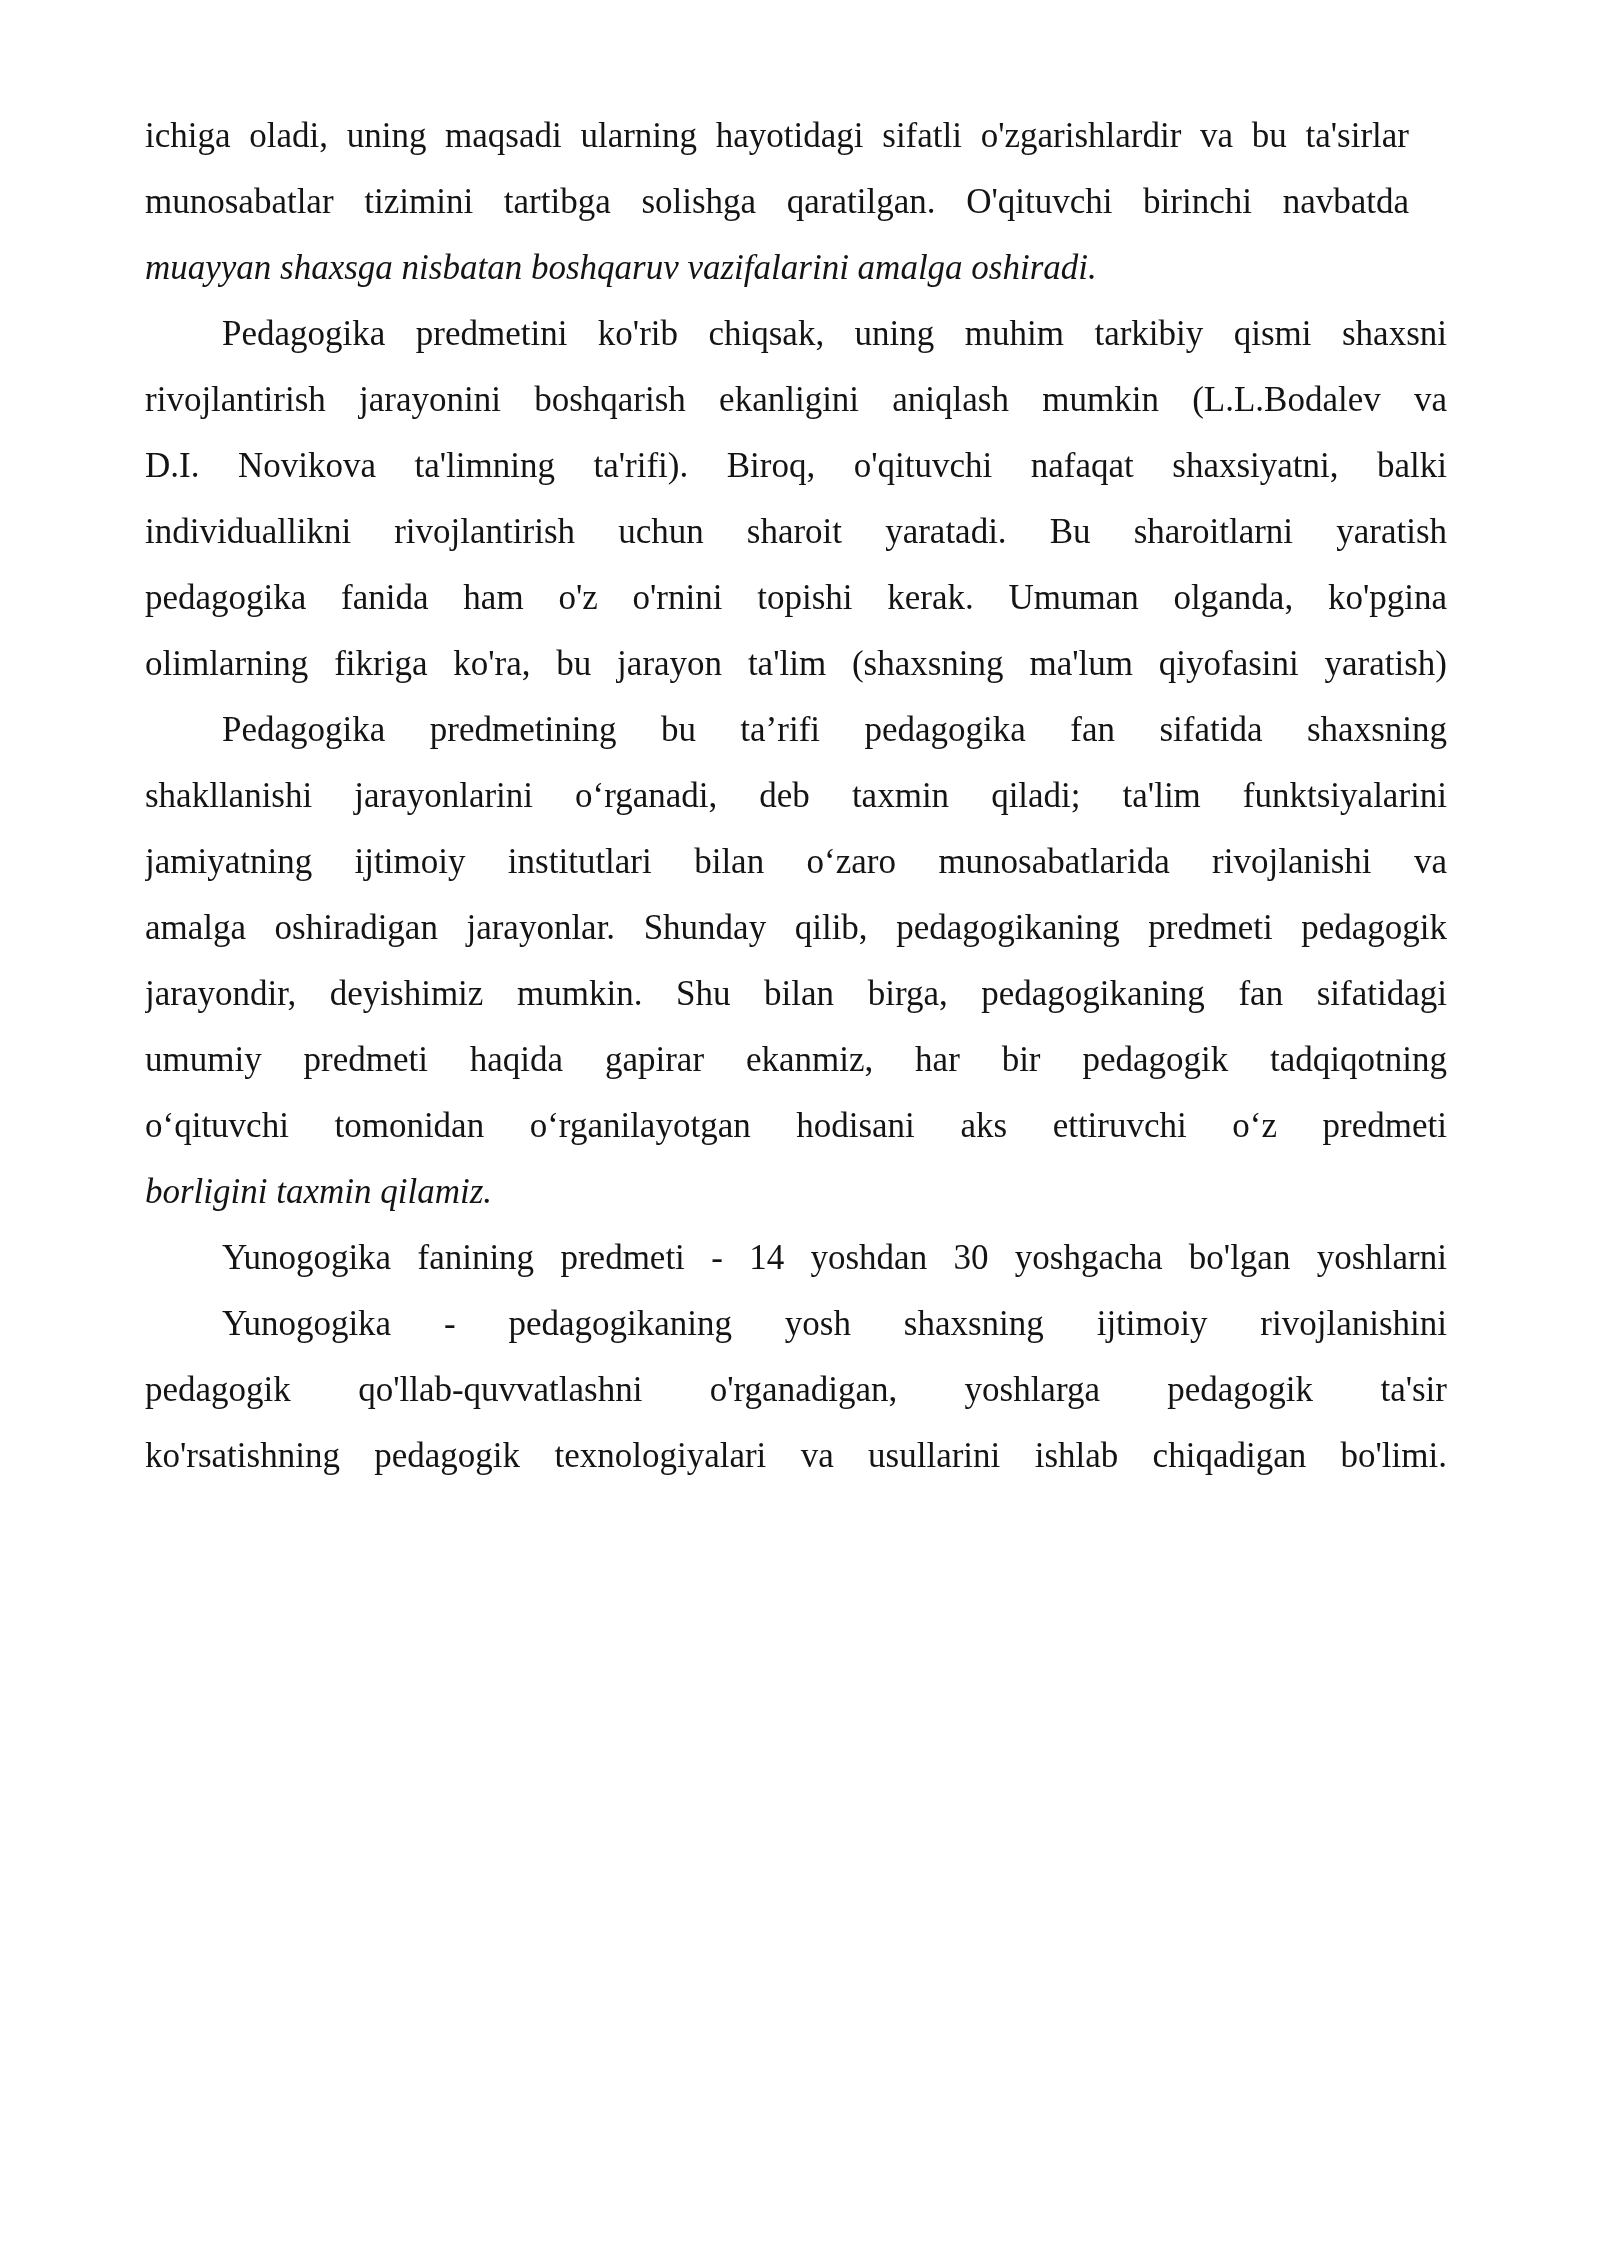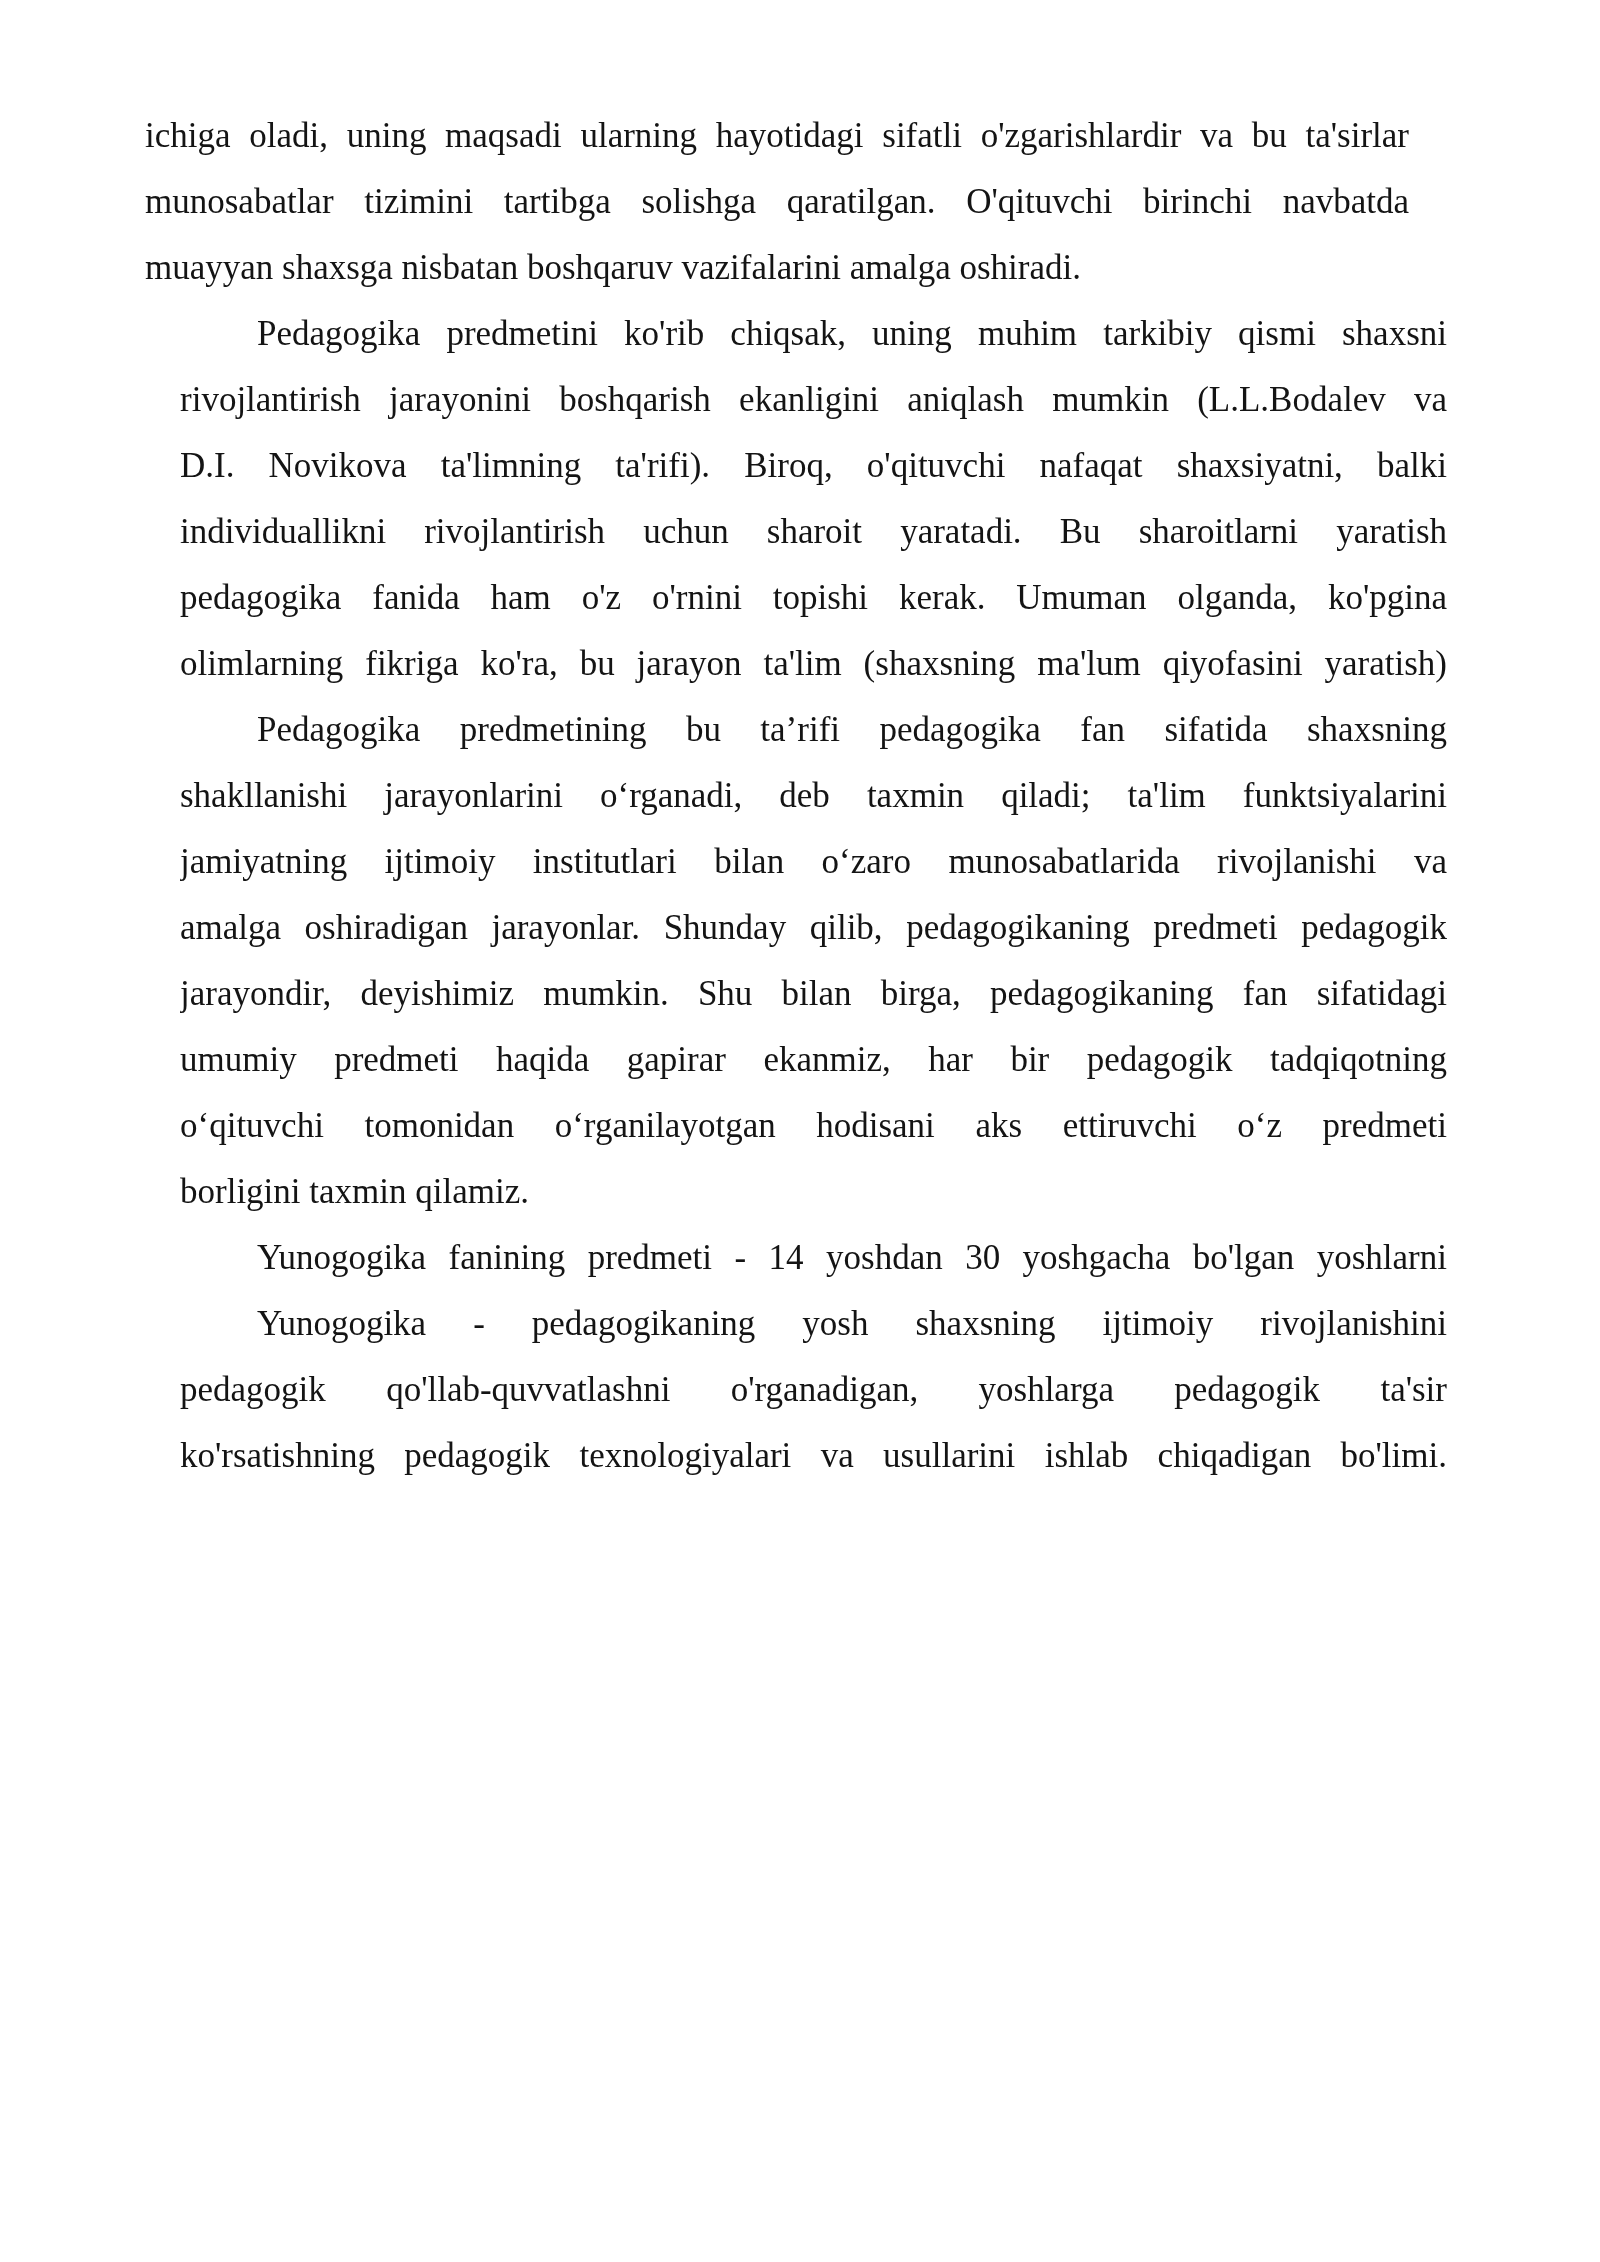--- a/index.html
+++ b/index.html
@@ -20,40 +20,41 @@
   .textblock {
     position: absolute;
     left: 145px;
     top: 103px;
     right: 153px; 
   }
   .para { margin: 0; padding: 0; }
   
   .para.continued { margin-left: 0; margin-right: 38px; }
   
-  .para.body { margin-left: 35px; margin-right: 0; }
+  .para.body { margin-right: 0; }
   .line {
     height: 66px;
     line-height: 66px;
     overflow: hidden;
     white-space: normal;
   }
   .line.justify {
     text-align: justify;
     text-align-last: justify;
   }
   .line.justify::after {
     content: "";
     display: inline-block;
     width: 100%;
     height: 0;
   }
   .line.last {
     text-align: left;
     text-align-last: left;
+    font-style: italic;
   }
   .line.first { text-indent: 77px; }
 </style>
 </head>
 <body>
 
 <div class="page">
   <div class="textblock" id="doc-body" style="color: rgb(20, 20, 20);">
       <div class="para continued">
         <div class="line justify">ichiga oladi, uning maqsadi ularning hayotidagi sifatli o'zgarishlardir va bu ta'sirlar</div>

